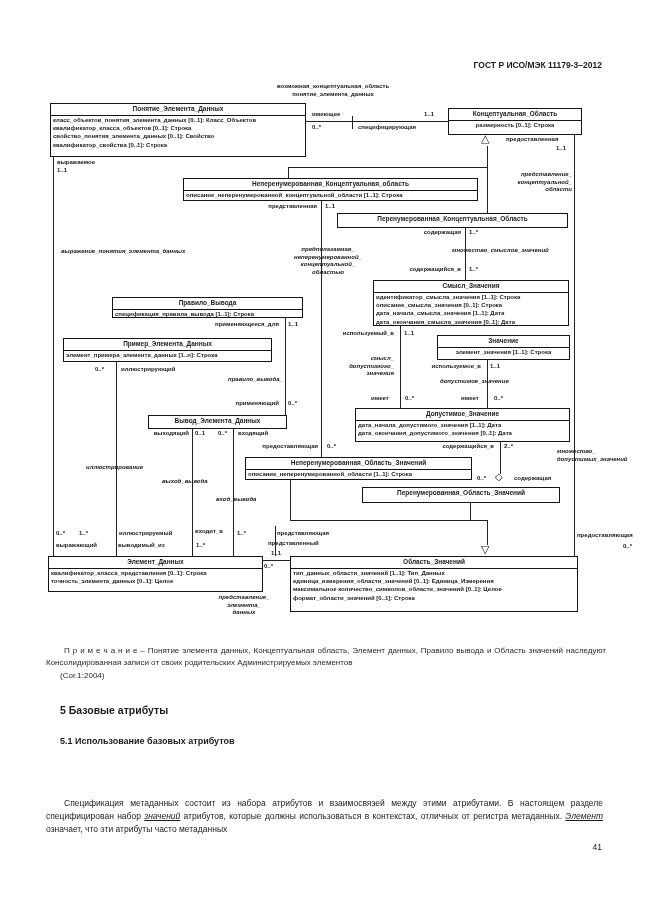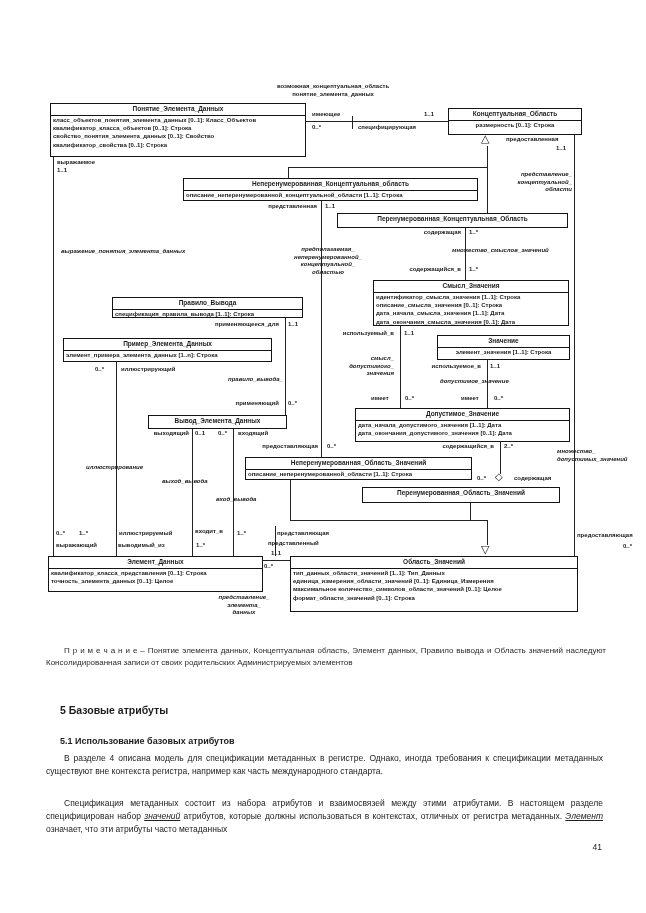--- a/index.html
+++ b/index.html
@@ -27,20 +27,21 @@
         text-align:justify;text-indent:18px;color:#222;}
   .bu{font-style:italic;text-decoration:underline;}
   .pagenum{position:absolute;left:560px;top:842px;width:42px;text-align:right;font-size:8.5px;}
   .hdr{position:absolute;left:340px;top:60px;width:262px;text-align:right;font-size:8.5px;font-weight:700;}
 </style>
 </head>
 <body>
 
 <div id="page">
 
+  <div class="hdr">ГОСТ Р ИСО/МЭК 11179-3–2012</div>
 
   <div class="bx" style="left:50px;top:103px;width:256px;height:54px">
     <div class="bt">Понятие_Элемента_Данных</div>
     <div class="ba">класс_объектов_понятия_элемента_данных [0..1]: Класс_Объектов</div>
     <div class="ba">квалификатор_класса_объектов [0..1]: Строка</div>
     <div class="ba">свойство_понятия_элемента_данных [0..1]: Свойство</div>
     <div class="ba">квалификатор_свойства [0..1]: Строка</div>
   </div>
 
   <div class="bx" style="left:448px;top:108px;width:134px;height:27px">
@@ -219,25 +220,25 @@
   <span class="lb" style="left:264px;top:563px">0..*</span>
   <span class="lb it ml" style="left:210px;top:594px;width:68px;text-align:center"><span>представление_</span><br><span>элемента_</span><br><span>данных</span></span>
 
   <span class="lb" style="left:577px;top:532px">предоставляющая</span>
   <span class="lb" style="left:623px;top:543px">0..*</span>
 
 
   <div class="note">
     <span>П р и м е ч а н и е</span>
     <span>– Понятие элемента данных, Концептуальная область, Элемент данных, Правило вывода и Область значений наследуют Консолидированная записи от своих родительских Администрируемых элементов</span>
+    <div class="noteref">(Cor.1:2004)</div>
   </div>
 
   <div class="h5">5 Базовые атрибуты</div>
   <div class="h51">5.1 Использование базовых атрибутов</div>
 
-  <div class="para" style="top:752px">В разделе 4 описана модель для спецификации метаданных в регистре. Однако, иногда требования к спецификации метаданных существуют вне контекста регистра, например как часть международного стандарта.</div>
 
   <div class="para" style="top:797px">
     <span>Спецификация метаданных состоит из набора атрибутов и взаимосвязей между этими атрибутами. В настоящем разделе специфицирован набор </span><span class="bu">значений</span><span> атрибутов, которые должны использоваться в контекстах, отличных от регистра метаданных. </span><span class="bu">Элемент</span><span> означает, что эти атрибуты часто метаданных</span>
   </div>
 
   <div class="pagenum">41</div>
 </div>
 
 </body></html>

